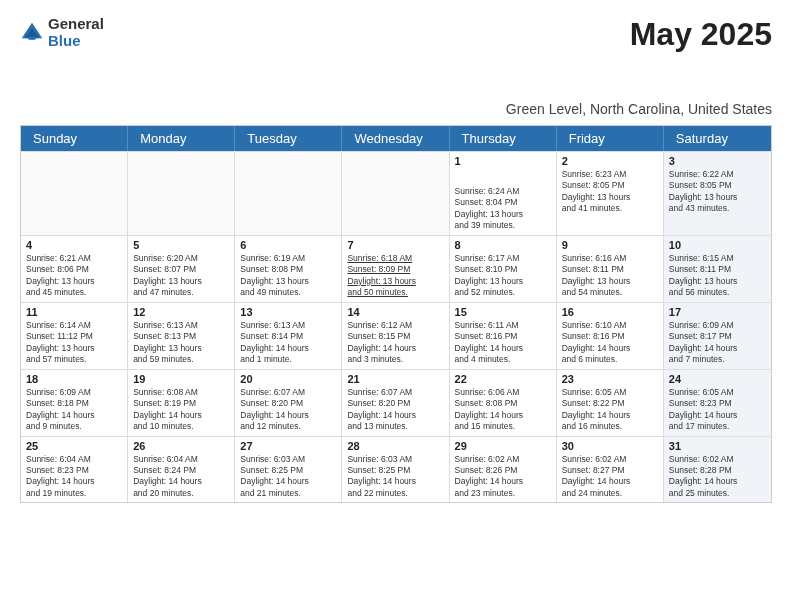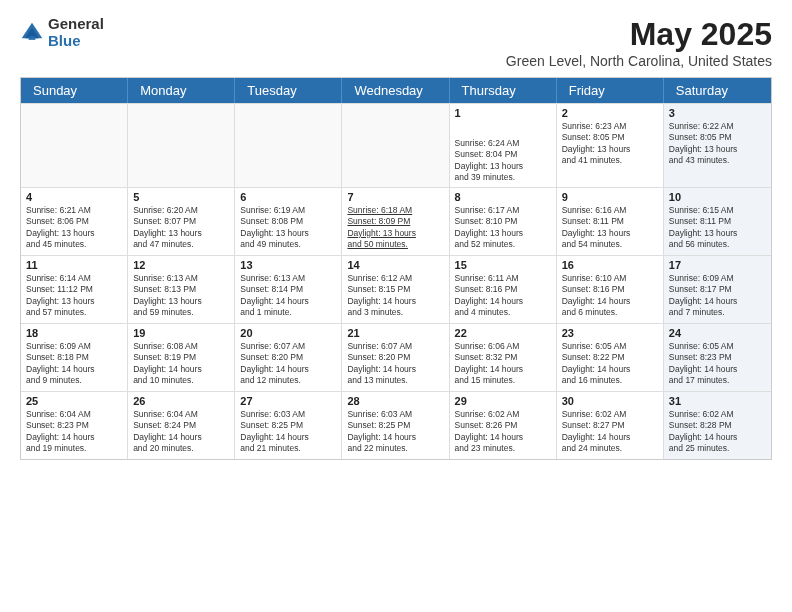--- a/index.html
+++ b/index.html
@@ -51,20 +51,21 @@
       text-align: right;
     }
     .main-title {
       font-size: 32px;
       font-weight: bold;
       color: #222;
     }
     .subtitle {
       font-size: 14px;
       color: #444;
+      margin-top: 48px;
     }
     .calendar {
       flex: 1;
       display: flex;
       flex-direction: column;
       border: 1px solid #ccc;
     }
     .cal-header {
       display: grid;
       grid-template-columns: repeat(7, 1fr);
@@ -300,21 +301,21 @@
           <div class="cal-cell">
             <div class="day-num">21</div>
             <div class="cell-text" style="white-space: pre-line;">Sunrise: 6:07 AM
 Sunset: 8:20 PM
 Daylight: 14 hours
 and 13 minutes.</div>
           </div>
           <div class="cal-cell">
             <div class="day-num">22</div>
             <div class="cell-text" style="white-space: pre-line;">Sunrise: 6:06 AM
-Sunset: 8:32 PM
+Sunset: 8:08 PM
 Daylight: 14 hours
 and 15 minutes.</div>
           </div>
           <div class="cal-cell">
             <div class="day-num">23</div>
             <div class="cell-text" style="white-space: pre-line;">Sunrise: 6:05 AM
 Sunset: 8:22 PM
 Daylight: 14 hours
 and 16 minutes.</div>
           </div>

